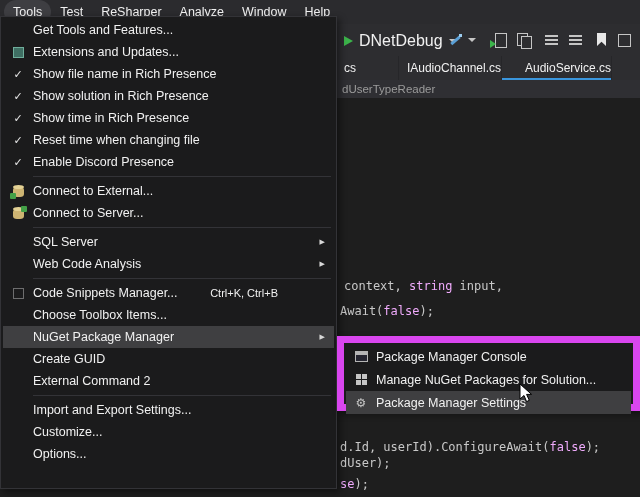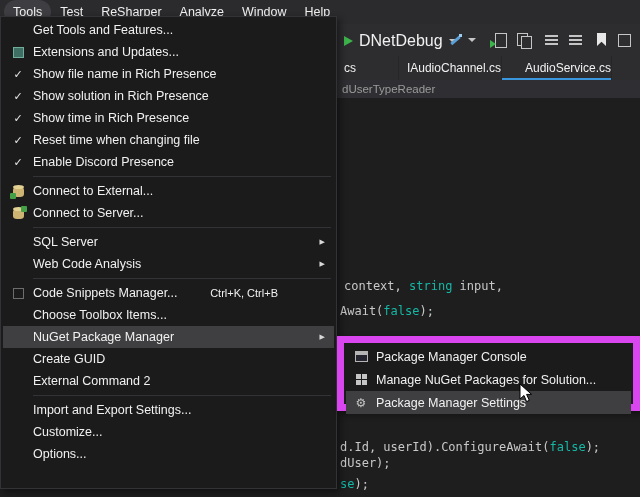--- a/index.html
+++ b/index.html
@@ -49,21 +49,21 @@
   .tab.active::after { content:""; position:absolute; left:0; right:0; bottom:0; height:2px; background:#3a96dd; }
 
   
   .breadcrumb { position:absolute; left:337px; top:80px; width:303px; height:18px; background:#2f2f33;
                 display:flex; align-items:center; padding-left:5px; font-size:11.5px; color:#9b9b9b; }
 
   
   .editor { position:absolute; left:337px; top:98px; width:303px; height:399px; background:#1e1e1e;
             font-family:"DejaVu Sans Mono",monospace; font-size:12px; color:#c8c8c8; }
   .cl { position:absolute; white-space:pre; }
-  .kw { color:#14b8a6; }
+  .kw { color:#f0abfc; }
 
   
   .menu-panel { position:absolute; left:0; top:16px; width:337px; height:473px; background:#1b1b1c;
                 border:1px solid #333337; padding-top:2px; z-index:20; box-shadow:3px 3px 7px rgba(0,0,0,.45); }
   .mi { height:22px; display:flex; align-items:center; color:#f1f1f1; font-size:12.5px; position:relative;
         margin:0 2px; padding-right:22px; }
   .mi.hl { background:#3f3f41; }
   .gutter { width:30px; flex:0 0 30px; display:flex; justify-content:center; align-items:center; }
   .mi-label { flex:1; white-space:nowrap; overflow:hidden; }
   .mi-shortcut { font-size:11px; padding-right:34px; white-space:nowrap; }

